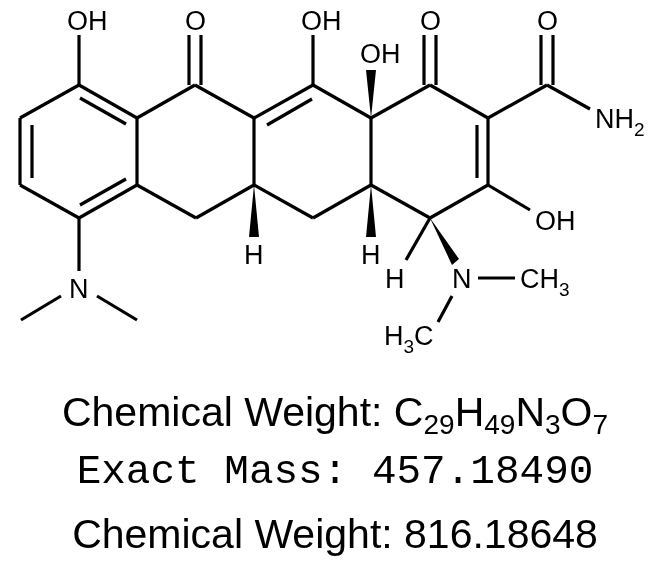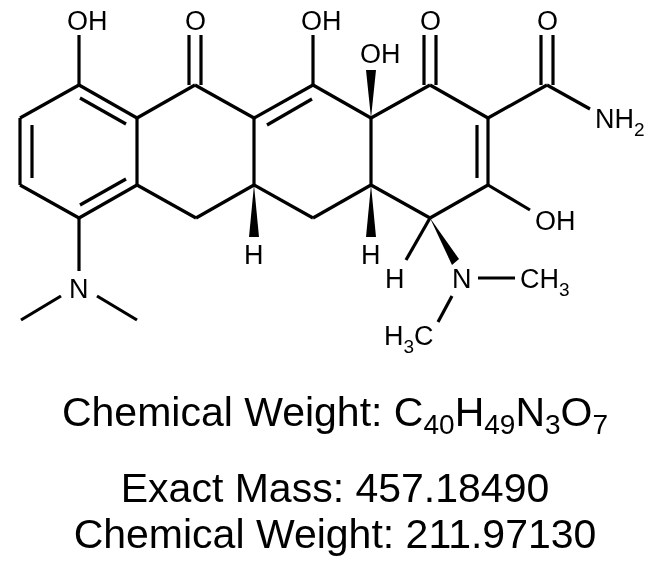--- a/index.html
+++ b/index.html
@@ -94,17 +94,17 @@
     <text class="atom" x="244" y="264">H</text>
     <text class="atom" x="361" y="264">H</text>
     <text class="atom" x="385" y="288">H</text>
     <text class="atom" x="452" y="288">N</text>
     <text class="atom" x="520" y="288"><tspan>CH</tspan><tspan class="sub" dy="8">3</tspan></text>
     <text class="atom" x="384" y="345"><tspan>H</tspan><tspan class="sub" dy="8">3</tspan><tspan dy="-8">C</tspan></text>
     <text class="atom" x="69" y="298">N</text>
   </g>
 </svg>
 
-<div class="caption" style="top:388px;"><span>Chemical Weight: </span><span><span>C</span><sub>40</sub></span><span><span>H</span><sub>49</sub></span><span><span>N</span><sub>3</sub></span><span><span>O</span><sub>7</sub></span></div>
+<div class="caption" style="top:388px;"><span>Chemical Weight: </span><span><span>C</span><sub>29</sub></span><span><span>H</span><sub>49</sub></span><span><span>N</span><sub>3</sub></span><span><span>O</span><sub>7</sub></span></div>
 
-<div class="caption" style="top:464px;"><span>Exact Mass: </span><span>457.18490</span></div>
+<div class="caption" style="top:448px;font-family:Liberation Mono, monospace;"><span>Exact Mass: </span><span>457.18490</span></div>
 
-<div class="caption" style="top:510px;"><span>Chemical Weight: </span><span>211.97130</span></div>
+<div class="caption" style="top:510px;"><span>Chemical Weight: </span><span>816.18648</span></div>
 
 </body></html>

